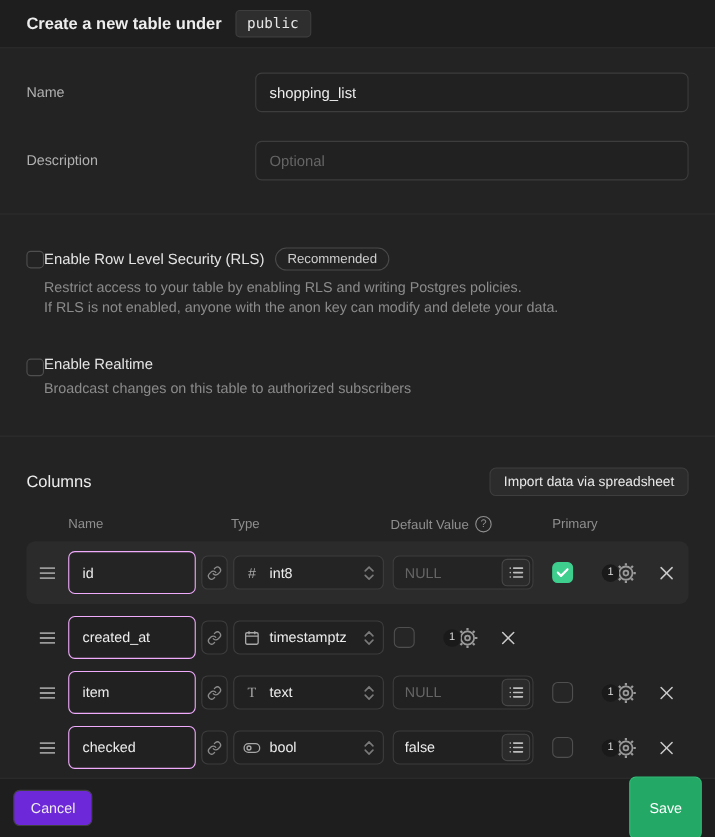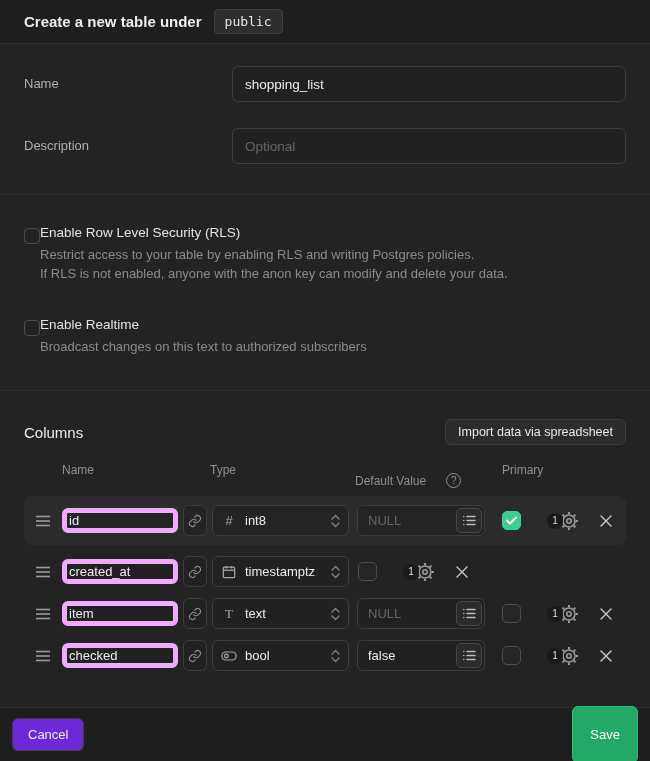--- a/index.html
+++ b/index.html
@@ -51,33 +51,33 @@
   .cols-sec { padding:28px 24px 0 24px; flex:1; }
   .cols-head { display:flex; align-items:center; justify-content:space-between; }
   .cols-title { font-size:15px; color:#ededed; }
   .import-btn {
     background:#2c2c2c; border:1px solid #3e3e3e; border-radius:6px; color:#e8e8e8;
     font-size:12.5px; padding:5px 12px; cursor:pointer; font-family:"Liberation Sans", sans-serif;
   }
   .colhdr-row { display:flex; margin-top:18px; font-size:12px; color:#8f8f8f; padding-left:38px; }
   .colhdr-name { width:148px; }
   .colhdr-type { width:145px; }
-  .colhdr-default { width:147px; display:flex; align-items:center; gap:20px;margin-top:10px; }
+  .colhdr-default { width:147px; display:flex; align-items:center; gap:6px; }
   .help-icon {
     width:15px; height:15px; border:1px solid #8f8f8f; border-radius:50%;
     display:inline-flex; align-items:center; justify-content:center; font-size:10px; color:#8f8f8f;
   }
   
   .rowwrap1 { background:#2b2b2b; border-radius:8px; margin-top:8px; padding:9px 0; }
   .crow { display:flex; align-items:center; }
   .crow-plain { margin-top:11px; }
   .drag { width:14px; margin:0 12px; flex:0 0 14px; cursor:grab; }
   .name-in {
-    width:116px; height:25px; background:#212121; border:5px solid #f0abfc; border-radius:6px;
-    color:#ededed; font-size:13px; padding:0 2px; outline:none; margin-right:5px;
+    width:116px; height:39px; background:#212121; border:1px solid #f0abfc; border-radius:6px;
+    color:#ededed; font-size:13px; padding:0 12px; outline:none; margin-right:5px;
     font-family:"Liberation Sans", sans-serif;
   }
   .rowwrap1 .name-in, .rowwrap1 .link-btn, .rowwrap1 .type-sel, .rowwrap1 .def-in { background:#242424; }
   .link-btn {
     width:24px; height:31px; background:#212121; border:1px solid #3d3d3d; border-radius:6px;
     display:flex; align-items:center; justify-content:center; margin-right:5px; cursor:pointer; flex:0 0 24px;
   }
   .type-sel {
     width:137px; height:31px; background:#212121; border:1px solid #3d3d3d; border-radius:6px;
     display:flex; align-items:center; padding:0 8px; gap:8px; margin-right:8px; cursor:pointer; flex:0 0 137px;
@@ -148,34 +148,35 @@
   </div>
 
   <div class="divider"></div>
 
   <div class="tog-sec">
     <div class="tog-block">
       <div class="cbox"></div>
       <div class="tog-texts">
         <div class="tog-label-row">
           <span class="tog-label">Enable Row Level Security (RLS)</span>
+          <span class="pill">Recommended</span>
         </div>
         <div class="tog-desc">
           <div>Restrict access to your table by enabling RLS and writing Postgres policies.</div>
           <div>If RLS is not enabled, anyone with the anon key can modify and delete your data.</div>
         </div>
       </div>
     </div>
     <div class="tog-block">
       <div class="cbox"></div>
       <div class="tog-texts">
         <div class="tog-label-row">
           <span class="tog-label">Enable Realtime</span>
         </div>
-        <div class="tog-desc">Broadcast changes on this text to authorized subscribers</div>
+        <div class="tog-desc">Broadcast changes on this table to authorized subscribers</div>
       </div>
     </div>
   </div>
 
   <div class="divider"></div>
 
   <div class="cols-sec">
     <div class="cols-head">
       <span class="cols-title">Columns</span>
       <button class="import-btn">Import data via spreadsheet</button>

